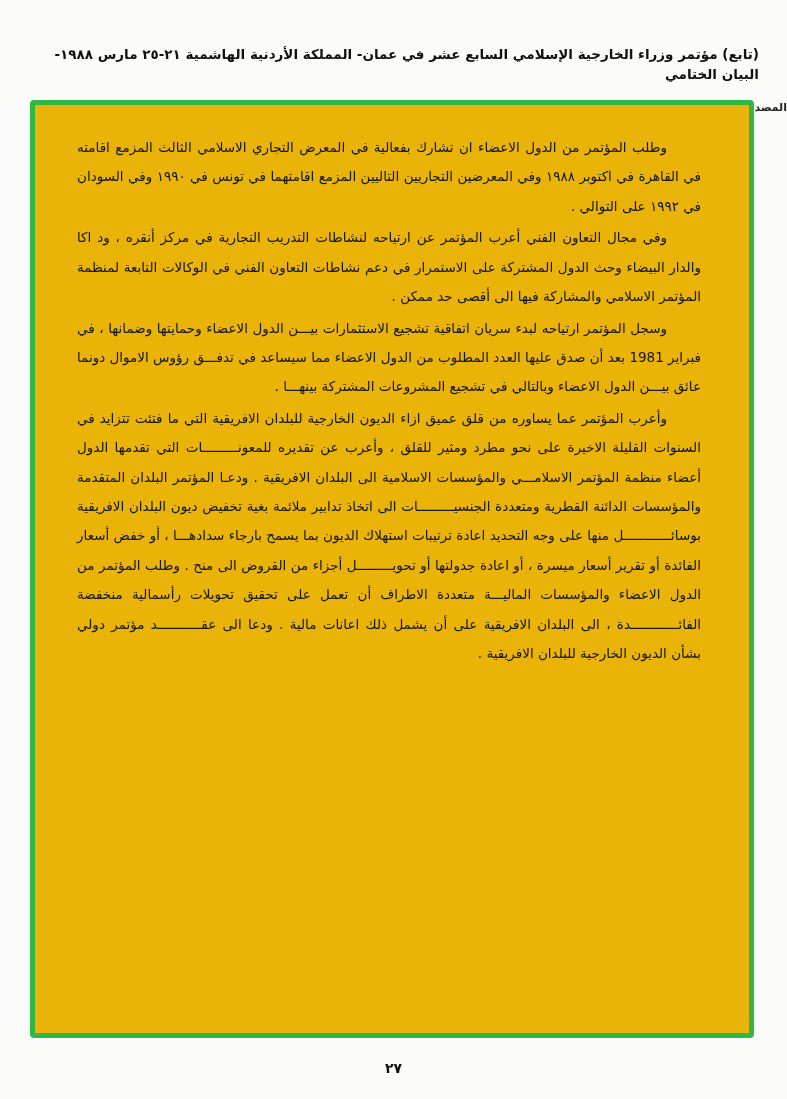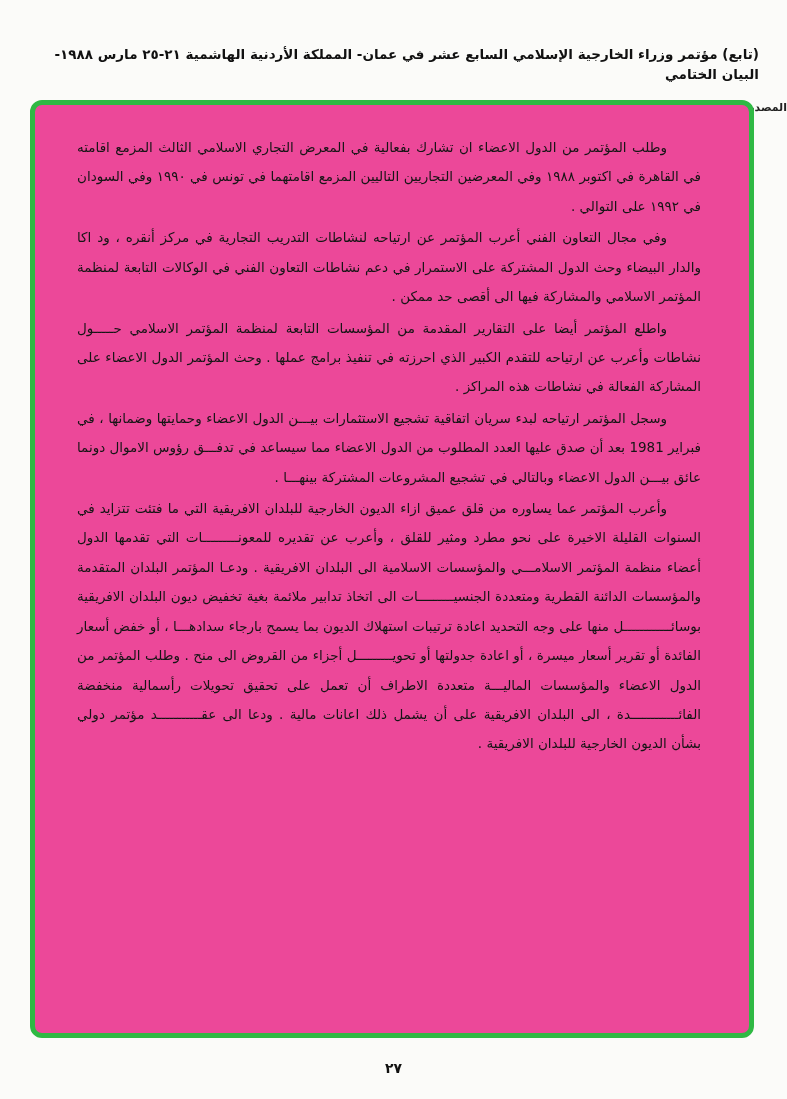--- a/index.html
+++ b/index.html
@@ -33,22 +33,22 @@
     font-weight: bold;
     color: #222;
   }
   .content-frame {
     position: absolute;
     top: 100px;
     right: 33px;
     left: 30px;
     height: 938px;
     border: 5px solid #2fb944;
-    border-radius: 12px;
-    background: #ec4899;
+    border-radius: 4px;
+    background: #eab308;
     padding: 28px 48px 20px 42px;
   }
   .body-text {
     direction: rtl;
     text-align: justify;
     font-size: 13.5px;
     color: #151515;
     line-height: 2.18;
   }
   .body-text p {
@@ -73,21 +73,20 @@
 
 <header class="page-header">
   <div class="header-title">(تابع) مؤتمر وزراء الخارجية الإسلامي السابع عشر في عمان- المملكة الأردنية الهاشمية ٢١-٢٥ مارس ١٩٨٨- البيان الختامي</div>
   <div class="source-line">المصدر: منظمة المؤتمر الإسلامي، جدة</div>
 </header>
 
 <section class="content-frame" style="border-color: rgb(47, 185, 68);">
   <div class="body-text">
     <p>وطلب المؤتمر من الدول الاعضاء ان تشارك بفعالية في المعرض التجاري الاسلامي الثالث المزمع اقامته في القاهرة في اكتوبر ١٩٨٨ وفي المعرضين التجاريين التاليين المزمع اقامتهما في تونس في ١٩٩٠ وفي السودان في ١٩٩٢ على التوالي .</p>
     <p>وفي مجال التعاون الفني أعرب المؤتمر عن ارتياحه لنشاطات التدريب التجارية في مركز أنقره ، ود اكا والدار البيضاء وحث الدول المشتركة على الاستمرار في دعم نشاطات التعاون الفني في الوكالات التابعة لمنظمة المؤتمر الاسلامي والمشاركة فيها الى أقصى حد ممكن .</p>
-    <p>واطلع المؤتمر أيضا على التقارير المقدمة من المؤسسات التابعة لمنظمة المؤتمر الاسلامي حـــــول نشاطات وأعرب عن ارتياحه للتقدم الكبير الذي احرزته في تنفيذ برامج عملها . وحث المؤتمر الدول الاعضاء على المشاركة الفعالة في نشاطات هذه المراكز .</p>
     <p>وسجل المؤتمر ارتياحه لبدء سريان اتفاقية تشجيع الاستثمارات بيـــن الدول الاعضاء وحمايتها وضمانها ، في فبراير 1981 بعد أن صدق عليها العدد المطلوب من الدول الاعضاء مما سيساعد في تدفـــق رؤوس الاموال دونما عائق بيـــن الدول الاعضاء وبالتالي في تشجيع المشروعات المشتركة بينهـــا .</p>
     <p>وأعرب المؤتمر عما يساوره من قلق عميق ازاء الديون الخارجية للبلدان الافريقية التي ما فتئت تتزايد في السنوات القليلة الاخيرة على نحو مطرد ومثير للقلق ، وأعرب عن تقديره للمعونـــــــــات التي تقدمها الدول أعضاء منظمة المؤتمر الاسلامـــي والمؤسسات الاسلامية الى البلدان الافريقية . ودعـا المؤتمر البلدان المتقدمة والمؤسسات الدائنة القطرية ومتعددة الجنسيـــــــــات الى اتخاذ تدابير ملائمة بغية تخفيض ديون البلدان الافريقية بوسائــــــــــــل منها على وجه التحديد اعادة ترتيبات استهلاك الديون بما يسمح بارجاء سدادهـــا ، أو خفض أسعار الفائدة أو تقرير أسعار ميسرة ، أو اعادة جدولتها أو تحويـــــــــل أجزاء من القروض الى منح . وطلب المؤتمر من الدول الاعضاء والمؤسسات الماليـــة متعددة الاطراف أن تعمل على تحقيق تحويلات رأسمالية منخفضة الفائــــــــــــدة ، الى البلدان الافريقية على أن يشمل ذلك اعانات مالية . ودعا الى عقـــــــــــد مؤتمر دولي بشأن الديون الخارجية للبلدان الافريقية .</p>
   </div>
 </section>
 
 <footer class="page-footer">
   <span class="page-number">٢٧</span>
 </footer>
 
 </body></html>

